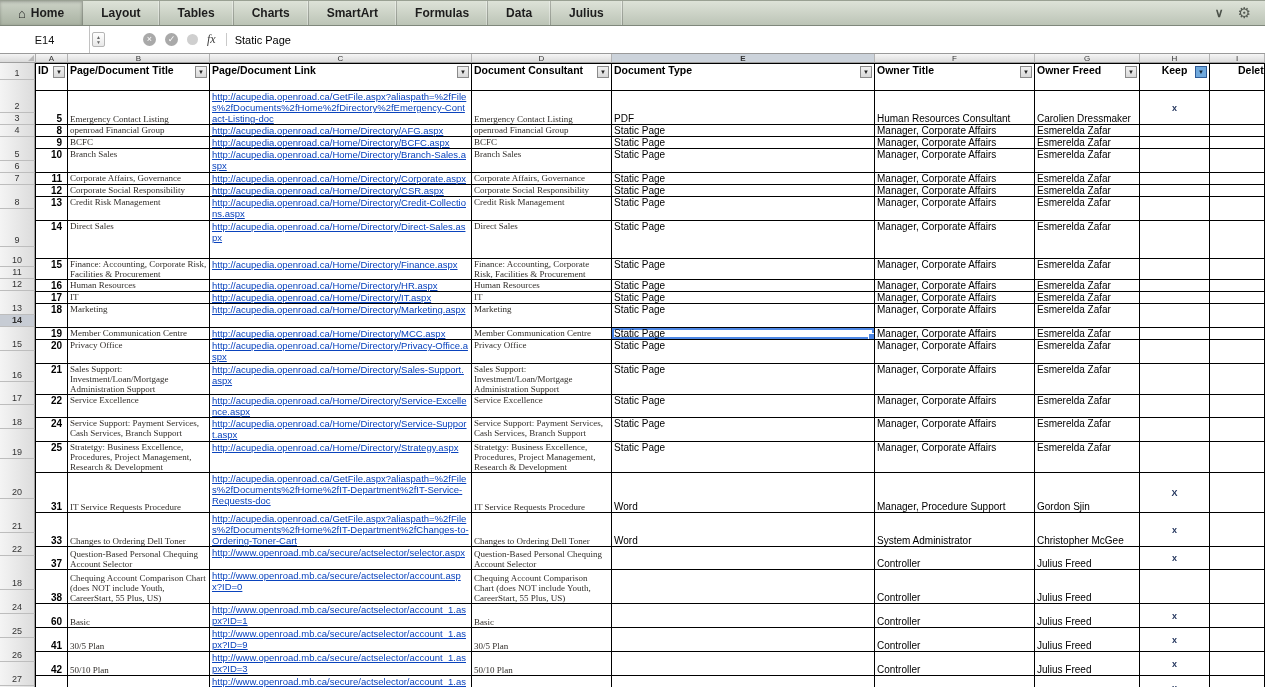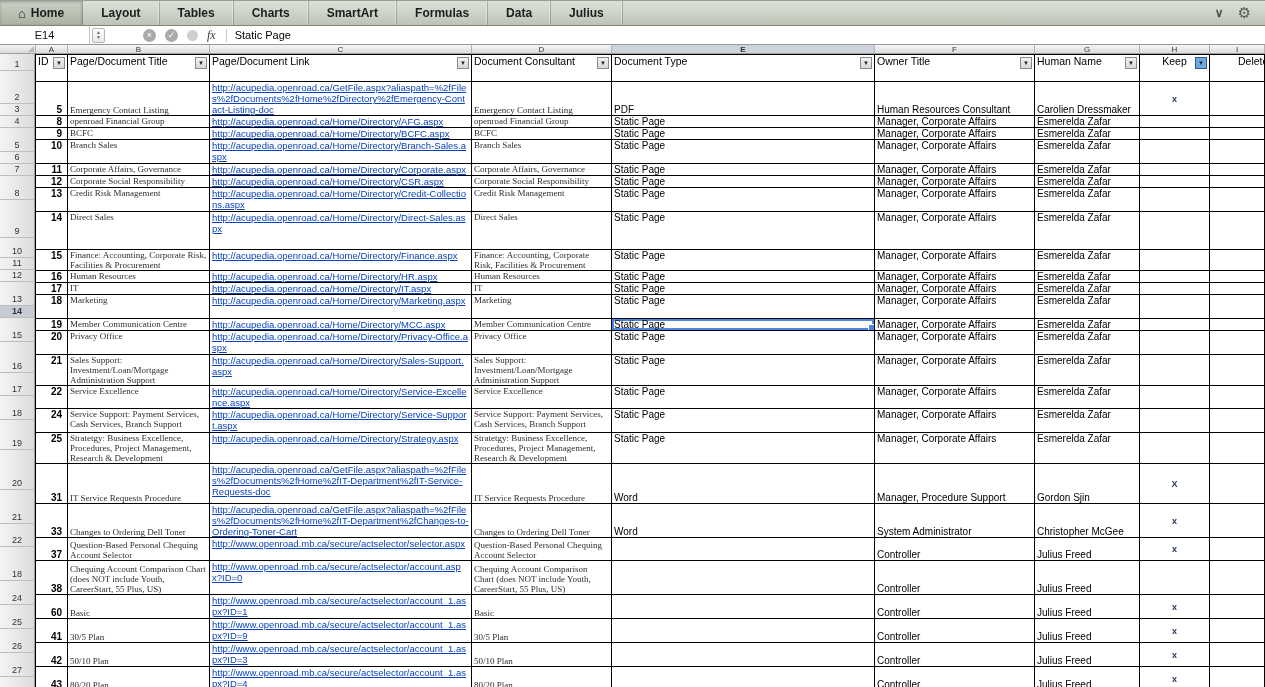--- a/index.html
+++ b/index.html
@@ -16,21 +16,21 @@
          box-shadow:inset -1px 0 0 rgba(255,255,255,0.35); cursor:default; }
   .tab.active { background:linear-gradient(#ccd2c6,#a9b2a2);
                 box-shadow:inset 0 1px 3px rgba(0,0,0,0.25); }
   .tab .home-glyph { font-size:13px; }
   .ribbon-right { margin-left:auto; display:flex; align-items:center; gap:14px;
                   padding:0 14px; color:#5c625a; }
   .chev { font-size:12px; font-weight:bold; color:#4c524a; }
   .gear { font-size:15px; color:#555b53; }
 
   
-  .fbar { height:19px; background:#fff; border-bottom:1px solid #9a9a9a;
+  .fbar { height:28px; background:#fff; border-bottom:1px solid #9a9a9a;
           display:flex; align-items:center; }
   .namebox { width:90px; height:100%; display:flex; align-items:center; justify-content:center;
              font-size:11px; color:#111; border-right:1px solid #c2c2c2; }
   .stepper { width:13px; height:15px; border:1px solid #b5b5b5; border-radius:2px;
              display:flex; flex-direction:column; align-items:center; justify-content:center;
              font-size:5px; color:#666; line-height:5px; margin-left:2px; background:linear-gradient(#fff,#e8e8e8); }
   .fbtns { display:flex; align-items:center; gap:9px; margin-left:38px; }
   .cbtn { width:13px; height:13px; border-radius:50%; background:#a9a9a9; color:#fff;
           font-size:9px; line-height:13px; text-align:center; }
   .cbtn.dim { background:#cfcfcf; width:11px; height:11px; line-height:11px; }
@@ -55,21 +55,21 @@
   .gutter { width:36px; }
   .rownum { background:linear-gradient(90deg,#f4f4f4,#dcdcdc);
             border-right:1px solid #9f9f9f; border-bottom:1px solid #bdbdbd;
             font-size:9px; color:#333; display:flex; align-items:flex-end; justify-content:center;
             padding-bottom:1px; }
   .rownum.sel { background:#c7ccd4; font-weight:bold; }
 
   
   table { border-collapse:collapse; table-layout:fixed; width:1229px; }
   td, th { border:1px solid #000; overflow:hidden; padding:0 2px; vertical-align:top; }
-  th { height:27px; font-size:10.5px; font-weight:normal; color:#000; text-align:left;
+  th { height:27px; font-size:10.5px; font-weight:bold; color:#000; text-align:left;
        white-space:nowrap; position:relative; }
   th.center { text-align:center; }
   th.shift { padding-left:28px; }
   .filter-btn { position:absolute; right:2px; top:2px; width:12px; height:12px;
                 background:linear-gradient(#f2f2f2,#d8d8d8); border:1px solid #8a8a8a;
                 font-size:6px; line-height:10px; text-align:center; color:#222; }
   .filter-btn.blue { background:#6fa8dc; border-color:#2e5b97; color:#123; }
 
   .c-id   { font-size:10px; font-weight:bold; text-align:right; padding-right:5px; }
   .c-ser  { font-family:"Liberation Serif", serif; font-size:9px; line-height:10px;
@@ -194,21 +194,21 @@
           <col style="width: 55px;">
         </colgroup>
       <thead>
           <tr id="hdr">
             <th class=""><span>ID</span><span class="filter-btn">▼</span></th>
             <th class=""><span>Page/Document Title</span><span class="filter-btn">▼</span></th>
             <th class=""><span>Page/Document Link</span><span class="filter-btn">▼</span></th>
             <th class=""><span>Document Consultant</span><span class="filter-btn">▼</span></th>
             <th class=""><span>Document Type</span><span class="filter-btn">▼</span></th>
             <th class=""><span>Owner Title</span><span class="filter-btn">▼</span></th>
-            <th class=""><span>Human Name</span><span class="filter-btn">▼</span></th>
+            <th class=""><span>Owner Freed</span><span class="filter-btn">▼</span></th>
             <th class="center "><span>Keep</span><span class="filter-btn blue">▼</span></th>
             <th class="shift"><span>Delete</span></th>
           </tr>
         </thead>
       <tbody id="tbody">
           <tr style="height: 33px;">
             <td class="c-id vb">5</td>
             <td class="c-ser vb">Emergency Contact Listing</td>
             <td class="c-link">
               <a>http://acupedia.openroad.ca/GetFile.aspx?aliaspath=%2fFiles%2fDocuments%2fHome%2fDirectory%2fEmergency-Contact-Listing-doc</a>

